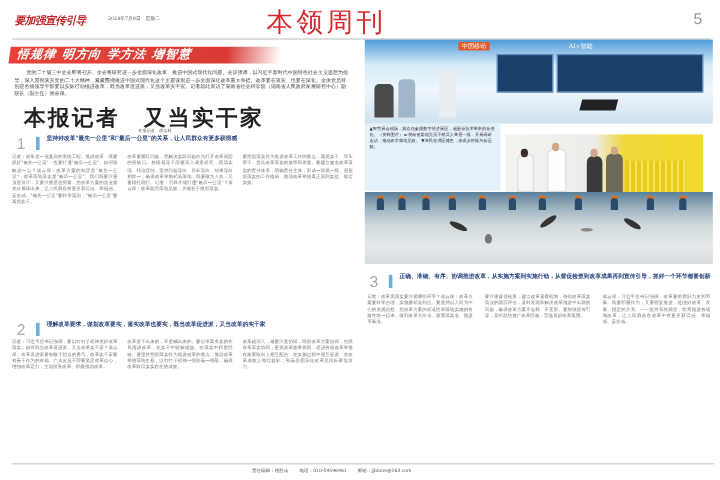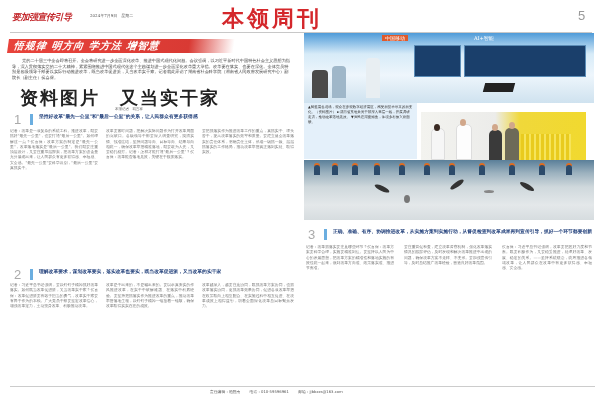--- a/index.html
+++ b/index.html
@@ -1,19 +1,19 @@
 <!DOCTYPE html>
 <html><head>
 <meta charset="utf-8">
 <style>
   html,body{margin:0;padding:0;}
   body{width:600px;height:400px;background:#fff;position:relative;overflow:hidden;font-family:"DejaVu Serif",serif;color:#333;}
   .masthead-logo{position:absolute;left:12px;top:11px;font-size:9px;color:#c3272b;font-style:italic;font-weight:bold;letter-spacing:-0.5px;}
   .masthead-date{position:absolute;left:90px;top:13px;font-size:4px;color:#555;}
-  .page-title{position:absolute;left:222px;top:4px;font-size:22px;font-weight:bold;color:#d4272b;letter-spacing:3px;font-family:"DejaVu Serif",serif;}
+  .page-title{position:absolute;left:222px;top:4px;font-size:22px;font-weight:normal;color:#d4272b;letter-spacing:3px;font-family:"DejaVu Serif",serif;}
   .page-num{position:absolute;left:578px;top:8px;font-size:13px;color:#999;font-family:"Liberation Sans",sans-serif;}
   .top-rule{position:absolute;left:10px;top:32px;width:582px;height:1px;background:#c8c8c8;}
   .banner{position:absolute;left:8px;top:39px;width:220px;height:14px;background:linear-gradient(90deg,#e8433b,#d93a34 80%,#fff);color:#fff;font-size:10px;font-style:italic;font-weight:bold;line-height:14px;padding-left:6px;letter-spacing:1px;transform:skewX(-8deg);}
   .intro{position:absolute;left:12px;top:58px;width:280px;font-size:4.2px;line-height:5.7px;color:#444;text-indent:10px;}
   .headline{position:absolute;left:20px;top:86px;font-size:18px;font-weight:bold;letter-spacing:2px;color:#222;}
   .byline{position:absolute;left:115px;top:107px;font-size:3.5px;color:#666;}
   .sec{position:absolute;display:flex;align-items:flex-start;}
   .sec-num{font-size:13px;color:#aaa;font-family:"Liberation Sans",sans-serif;font-weight:300;width:16px;line-height:14px;}
   .sec-bar{width:3px;height:11px;background:#6baee0;margin:1px 6px 0 0;}
   .sec-title{font-size:4.8px;font-weight:bold;color:#1d3c78;line-height:6px;}
@@ -42,21 +42,21 @@
 
 <div class="masthead-logo">要加强宣传引导</div>
 <div class="masthead-date">2024年7月9日　星期二</div>
 <div class="page-title">本领周刊</div>
 <div class="page-num">5</div>
 <div class="top-rule"></div>
 
 <div class="banner">悟规律 明方向 学方法 增智慧</div>
 
 <div class="intro">党的二十届三中全会即将召开。全会将研究进一步全面深化改革、推进中国式现代化问题。会议强调，以习近平新时代中国特色社会主义思想为指导，深入贯彻落实党的二十大精神，紧紧围绕推进中国式现代化这个主题谋划进一步全面深化改革重大举措。改革要在落实、也要在深化。全体党员特别是各级领导干部要以实际行动推进改革，既当改革促进派，又当改革实干家。记者就此采访了湖南省社会科学院（湖南省人民政府发展研究中心）副院长（副主任）侯喜保。</div>
-<div class="headline">资料图片　又当实干家</div>
+<div class="headline">本报记者　又当实干家</div>
 <div class="byline">本报记者　胡吉林</div>
 
 <div class="sec" style="left:14px;top:113px;width:280px;">
   <span class="sec-num">1</span>
   <span class="sec-bar"></span>
   <span class="sec-title">坚持好改革"最先一公里"和"最后一公里"的关系，让人民群众有更多获得感</span>
 </div>
 <div class="col" style="left:10px;top:128px;width:88px;height:132px;">记者：改革是一项复杂的系统工程。推进改革，既要抓好"最先一公里"，也要打通"最后一公里"。如何理解这一点？侯喜保：改革方案的制定是"最先一公里"，改革落地落实是"最后一公里"。我们既要注重顶层设计，又要注重基层探索，把改革方案的含金量充分展现出来，让人民群众有更多获得感、幸福感、安全感。"最先一公里"要科学谋划，"最后一公里"要真抓实干。</div>
 <div class="col" style="left:106px;top:128px;width:88px;height:132px;">改革要紧盯问题，把解决实际问题作为打开改革局面的突破口。各级领导干部要深入调查研究，摸清实情、找准症结，坚持问题导向、目标导向、结果导向相统一，确保改革举措精准落地，既要敢为人先，又要稳扎稳打。记者：怎样才能打通"最后一公里"？侯喜保：改革能否落地见效，关键在于狠抓落实。</div>
 <div class="col" style="left:202px;top:128px;width:92px;height:132px;">要把抓落实作为推进改革工作的重点，真抓实干、埋头苦干，提高改革落实的效率和质量。要建立健全改革落实的责任体系，明确责任主体，形成一级抓一级、层层抓落实的工作格局，推动改革举措真正落到实处、取得实效。</div>

